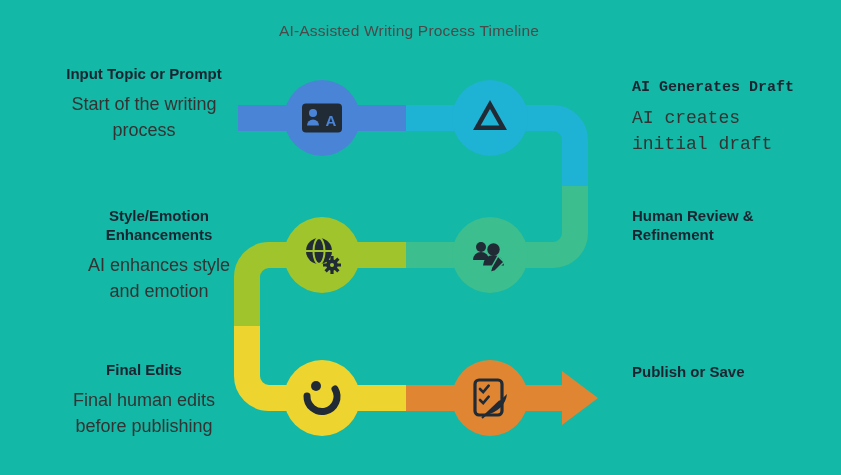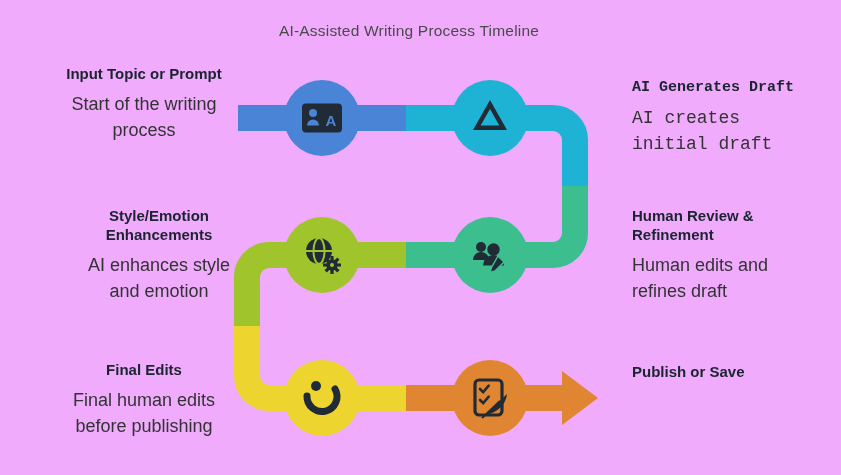--- a/index.html
+++ b/index.html
@@ -1,18 +1,18 @@
 <!DOCTYPE html>
 <html><head>
 <meta charset="utf-8">
 <style>
   * { margin:0; padding:0; box-sizing:border-box; }
   html,body { background:#ffffff; }
   body { font-family:"Liberation Sans", sans-serif; }
-  .canvas { position:relative; width:841px; height:475px; background:#f0abfc; overflow:hidden; }
+  .canvas { position:relative; width:841px; height:475px; background:#14b8a6; overflow:hidden; }
   .main-title {
     position:absolute; top:22px; left:0; width:818px; text-align:center;
     font-size:15.5px; font-weight:400; color:#4a4a4a; letter-spacing:.2px;
   }
   .step-text { position:absolute; }
   .step-text h3 { font-size:15px; font-weight:bold; color:#1b2430; line-height:1.28; margin:0 0 9px 0; }
   .step-text p  { font-size:18px; font-weight:400; color:#333333; line-height:1.42; margin:0; }
   .left  { text-align:center; }
   .right { text-align:left; }
   svg.diagram { position:absolute; top:0; left:0; }
@@ -102,21 +102,20 @@
     <p>Start of the writing process</p>
   </div>
 
   <div class="step-text right" style="left:632px; top:78px; width:180px;font-family:Liberation Mono, monospace;">
     <h3>AI Generates Draft</h3>
     <p>AI creates initial draft</p>
   </div>
 
   <div class="step-text right" style="left:632px; top:206px; width:172px;">
     <h3>Human Review &amp; Refinement</h3>
-    <p>Human edits and refines draft</p>
   </div>
 
   <div class="step-text left" style="left:73px; top:206px; width:172px;">
     <h3>Style/Emotion Enhancements</h3>
     <p>AI enhances style and emotion</p>
   </div>
 
   <div class="step-text left" style="left:58px; top:360px; width:172px;">
     <h3>Final Edits</h3>
     <p>Final human edits before publishing</p>

